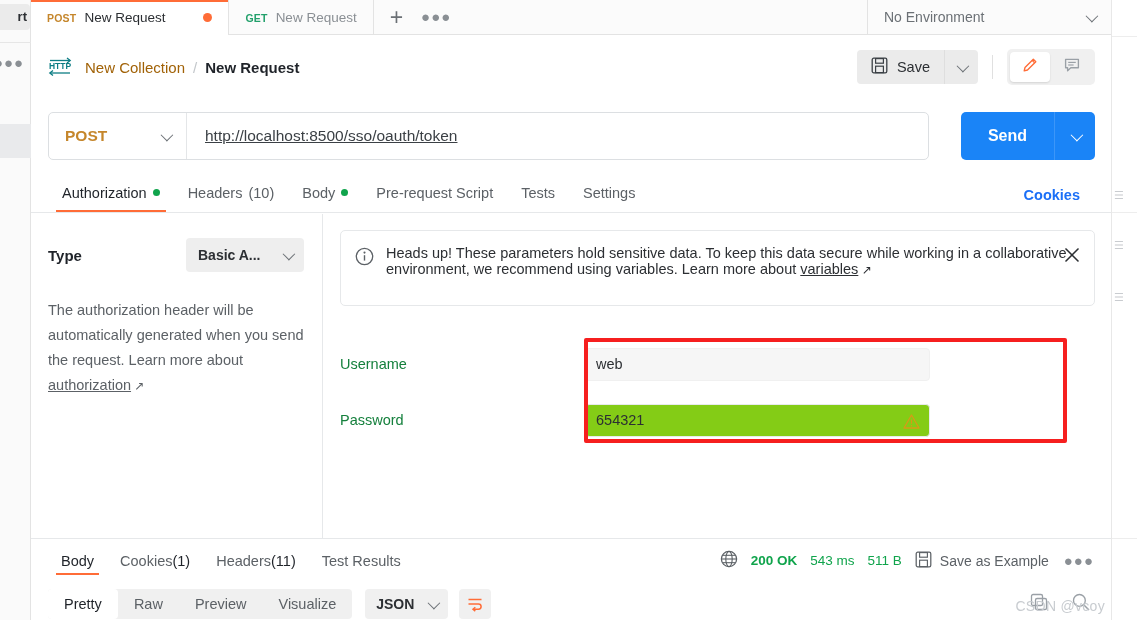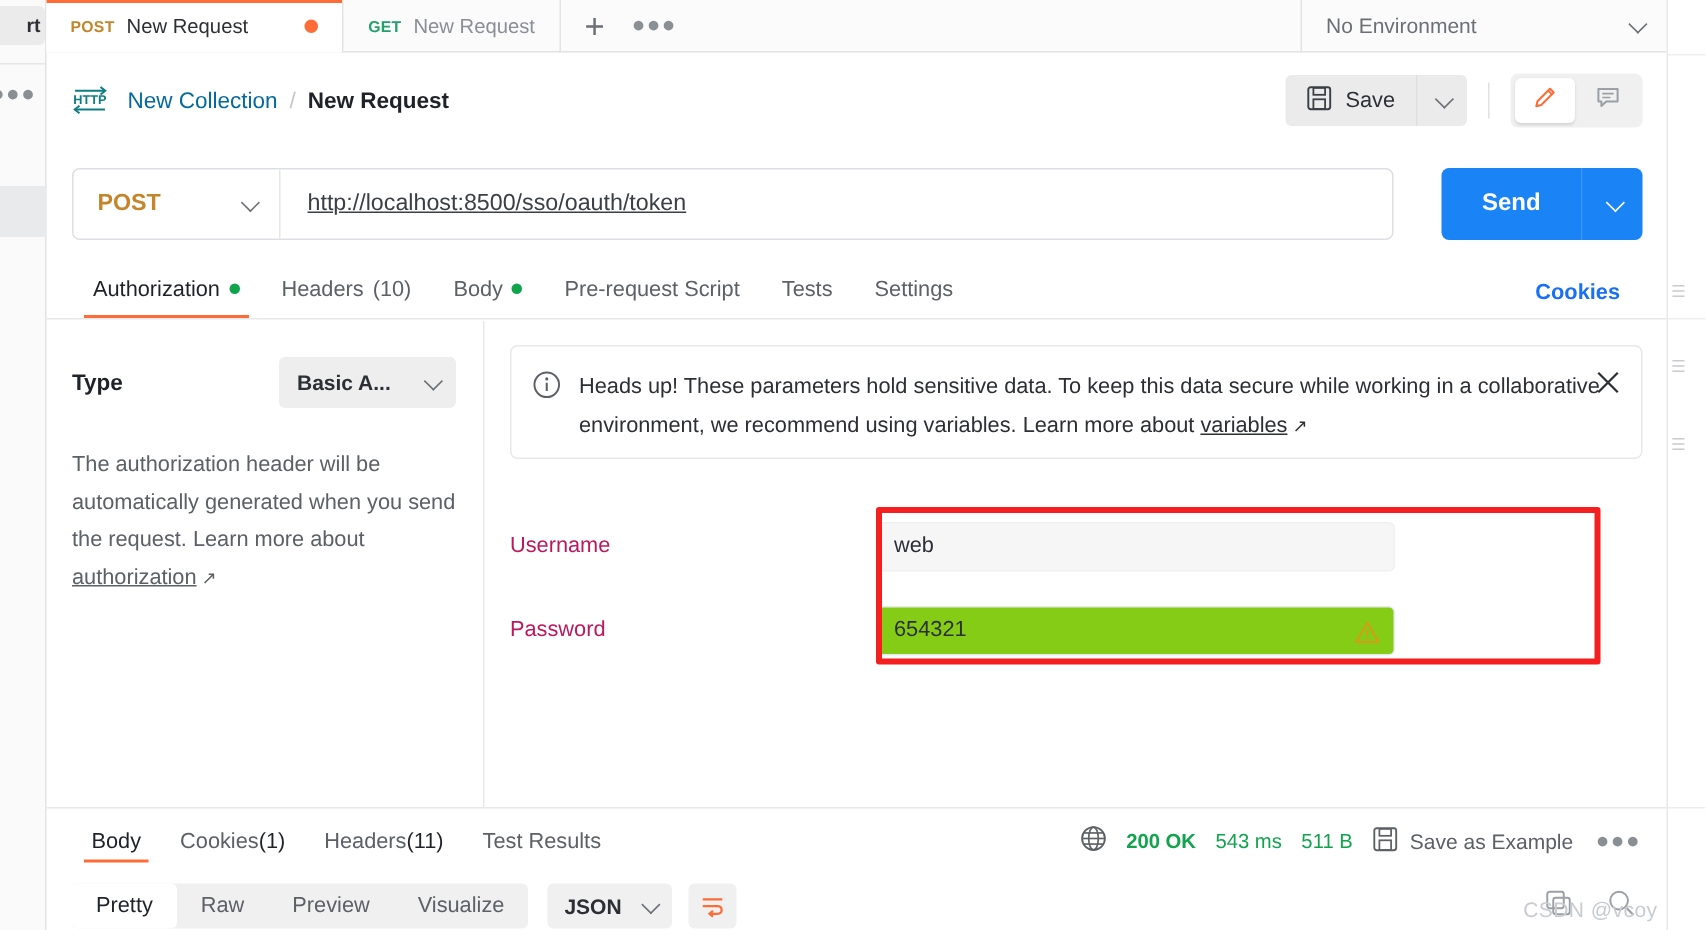--- a/index.html
+++ b/index.html
@@ -82,21 +82,21 @@
   .chev { display:inline-block; width:9px; height:9px; border-right:1.6px solid #6b7075;
           border-bottom:1.6px solid #6b7075; transform:rotate(45deg) translateY(-2px); }
 
   
   .req-header {
     position:absolute; left:31px; top:36px; width:1080px; height:62px;
     display:flex; align-items:center; padding:0 16px 0 16px;
   }
   .http-icon { width:26px; height:22px; margin-right:12px; flex:0 0 auto; }
   .crumbs { display:flex; align-items:center; gap:8px; font-size:15px; }
-  .crumb-coll { color:#0369a1; cursor:pointer; }
+  .crumb-coll { color:#a16207; cursor:pointer; }
   .crumb-sep { color:#c3c7cb; }
   .crumb-cur { color:#1f2329; font-weight:bold; cursor:pointer; }
   .hdr-right { margin-left:auto; display:flex; align-items:center; gap:0; }
   .save-btn {
     display:flex; align-items:center; gap:9px;
     height:34px; padding:0 14px; background:#ebebeb;
     border-radius:4px 0 0 4px; font-size:14.5px; color:#2c2f33; cursor:pointer;
   }
   .save-caret {
     height:34px; width:34px; background:#ebebeb; border-radius:0 4px 4px 0;
@@ -166,27 +166,27 @@
   .auth-desc a { color:#5c6166; text-decoration:underline; }
   .ext { font-size:12px; }
 
   .auth-right { position:absolute; left:324px; top:214px; width:787px; height:324px; }
   .notice {
     position:absolute; left:16px; top:16px; width:755px; height:76px;
     border:1px solid #e6e8ea; border-radius:5px; background:#fff;
     display:flex; padding:14px 14px 0 14px;
   }
   .notice .info-i { flex:0 0 auto; margin:2px 12px 0 0; }
-  .notice .ntext { font-size:14.5px; line-height:26px; color:#2c2f33; }
+  .notice .ntext { font-size:14.5px; line-height:16px; color:#2c2f33; }
   .notice .ntext a { color:#2c2f33; text-decoration:underline; }
   .notice-close { position:absolute; right:12px; top:14px; width:20px; height:20px; cursor:pointer; }
 
   .cred-rows { position:absolute; left:16px; top:122px; width:760px; }
   .cred-row { display:flex; align-items:center; height:56px; }
-  .cred-label { width:245px; font-size:14.5px; color:#be185d; }
+  .cred-label { width:245px; font-size:14.5px; color:#15803d; }
   .cred-field {
     position:relative; width:345px; height:33px; border-radius:4px;
     display:flex; align-items:center; padding:0 34px 0 10px;
     font-size:14.5px; color:#2c2f33;
   }
   .cred-field.filled { background:#f6f6f6; border:1px solid #f0f0f0; }
   .cred-field.outline { background:#84cc16; border:1px solid #e8eaec; }
   .warn-tri { position:absolute; right:9px; top:8px; }
 
   

